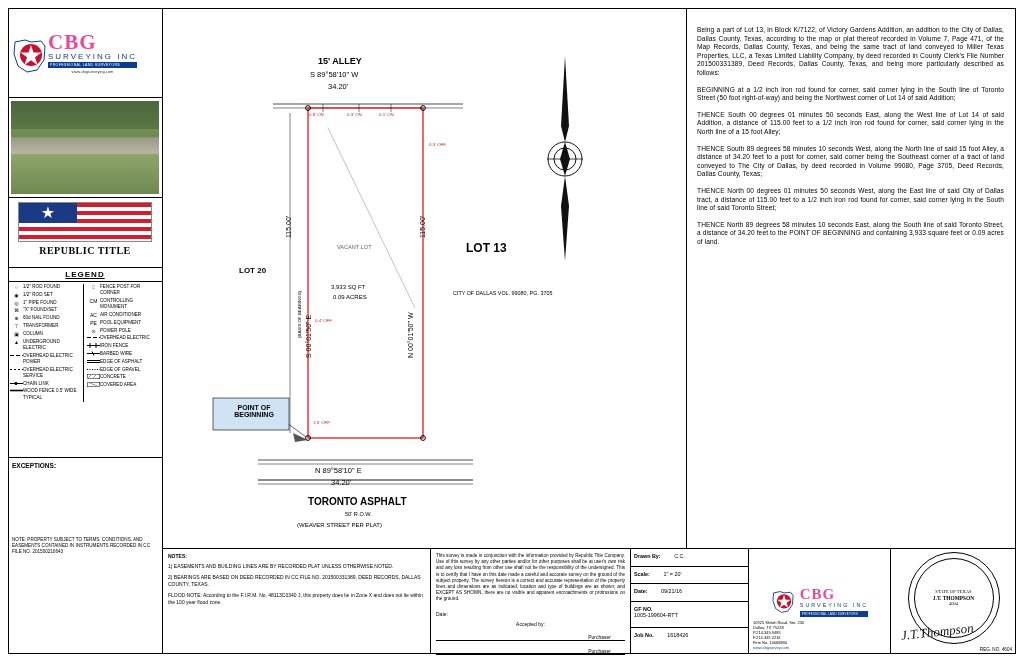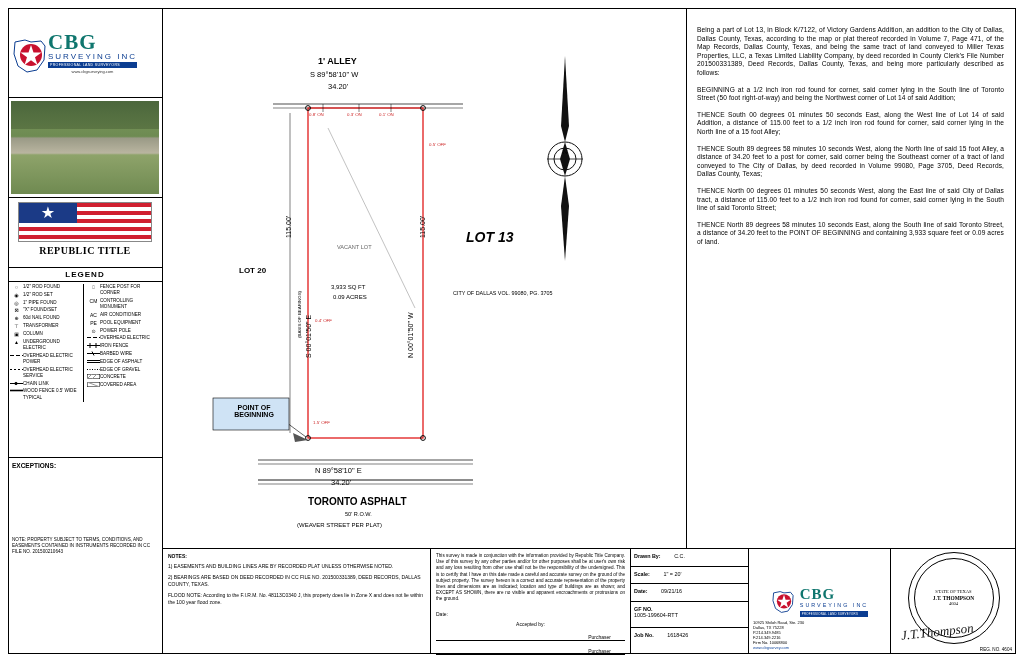--- a/index.html
+++ b/index.html
@@ -11,40 +11,40 @@
   
   #outer{left:8px;top:8px;width:1008px;height:646px;border:1px solid #000;box-sizing:border-box;}
 
   
   #leftcol{position:absolute;left:8px;top:8px;width:155px;height:646px;border-right:1px solid #000;box-sizing:border-box;}
 
   #logo-box{position:absolute;left:0;top:0;width:154px;height:90px;border-bottom:1px solid #000;box-sizing:border-box;}
   .cbg-logo-wrap{display:flex;align-items:center;height:100%;padding-left:3px;}
   .tx-star{width:34px;height:34px;position:relative;flex:0 0 auto;}
   .cbg-text{margin-left:3px;}
-  .cbg-big{font-family:"Liberation Serif",serif;font-size:21px;font-weight:bold;letter-spacing:1px;color:#0f766e;line-height:20px;}
+  .cbg-big{font-family:"Liberation Serif",serif;font-size:21px;font-weight:bold;letter-spacing:1px;color:#ec4899;line-height:20px;}
   .cbg-sub{font-size:8px;letter-spacing:2px;color:#0b3d91;line-height:9px;}
   .cbg-tag{font-size:3.6px;letter-spacing:.3px;color:#fff;background:#0b3d91;padding:1px 2px;margin-top:1px;}
   .cbg-url{font-size:4px;color:#333;margin-top:1px;text-align:center;}
 
   #photo-box{position:absolute;left:0;top:90px;width:154px;height:100px;border-bottom:1px solid #000;box-sizing:border-box;padding:3px;}
   #photo{width:100%;height:100%;background:
      linear-gradient(#7d9a5e 0%, #6e8b52 38%, #9a9a86 40%, #b9b5a0 56%, #8ea36a 58%, #6f8a51 100%);
      position:relative;overflow:hidden;}
   #photo:after{content:"";position:absolute;left:0;top:0;right:0;height:30%;
      background:linear-gradient(#3f5a34,#567040);opacity:.8;}
 
   #flag-box{position:absolute;left:0;top:190px;width:154px;height:70px;border-bottom:1px solid #000;box-sizing:border-box;padding:4px 10px;}
   .flag{height:40px;width:100%;background:repeating-linear-gradient(#d02030 0 4px,#fff 4px 8px);position:relative;border:1px solid #888;box-sizing:border-box;}
   .flag .canton{position:absolute;left:0;top:0;width:44%;height:52%;background:#1b3a86;display:flex;align-items:center;justify-content:center;}
   .flag .canton span{color:#fff;font-size:16px;line-height:16px;}
   .rt-text{text-align:center;font-family:"Liberation Serif",serif;font-size:10px;font-weight:bold;letter-spacing:.5px;margin-top:3px;}
 
   #legend-box{position:absolute;left:0;top:260px;width:154px;height:190px;border-bottom:1px solid #000;box-sizing:border-box;}
-  .legend-title{text-align:center;font-size:8px;font-weight:bold;letter-spacing:1px;border-bottom:1px solid #000;padding:2px 0;}
+  .legend-title{text-align:center;font-size:8px;font-weight:bold;letter-spacing:1px;border-bottom:1px solid #000;padding:2px 0;text-decoration:underline;}
   .legend-grid{display:flex;font-size:4.6px;line-height:6.2px;padding:2px 2px 0 2px;}
   .legend-col{width:50%;}
   .legend-col.right{border-left:1px solid #000;padding-left:3px;}
   .lrow{display:flex;align-items:flex-start;margin-bottom:1.6px;}
   .lsym{width:13px;flex:0 0 13px;text-align:center;font-size:5px;line-height:6px;}
   .ltxt{flex:1;}
 
   #exc-box{position:absolute;left:0;top:450px;width:154px;height:196px;box-sizing:border-box;padding:4px;}
   .exc-title{font-size:6.5px;font-weight:bold;}
   .exc-note{font-size:4.6px;line-height:6px;margin-top:68px;}
@@ -308,39 +308,39 @@
         <polygon points="30,120 34,150 30,205 26,150" fill="#111"></polygon>
         <circle cx="30" cy="103" r="17" fill="none" stroke="#111" stroke-width="1"></circle>
         <circle cx="30" cy="103" r="11" fill="none" stroke="#111" stroke-width="1"></circle>
         <polygon points="30,86 35,103 30,120 25,103" fill="#111"></polygon>
         <line x1="12" y1="103" x2="48" y2="103" stroke="#111" stroke-width="0.8"></line>
         <text x="30" y="98" font-size="7" text-anchor="middle" font-family="Liberation Serif, serif">N</text>
       </svg>
     </div>
 
     
-    <div class="dtxt b" style="left:155px;top:48px;font-size:9px;">1' ALLEY</div>
+    <div class="dtxt b" style="left:155px;top:48px;font-size:9px;">15' ALLEY</div>
     <div class="dtxt" style="left:147px;top:62px;font-size:7.5px;">S 89°58'10" W</div>
     <div class="dtxt" style="left:165px;top:74px;font-size:7.5px;">34.20'</div>
 
     <div class="dtxt tiny" style="left:146px;top:104px;color:#cc2222;">0.8' ON</div>
     <div class="dtxt tiny" style="left:184px;top:104px;color:#cc2222;">0.3' ON</div>
     <div class="dtxt tiny" style="left:216px;top:104px;color:#cc2222;">0.1' ON</div>
     <div class="dtxt tiny" style="left:266px;top:134px;color:#cc2222;">0.5' OFF</div>
     <div class="dtxt tiny" style="left:152px;top:310px;color:#cc2222;">0.4' OFF</div>
     <div class="dtxt tiny" style="left:150px;top:412px;color:#cc2222;">1.5' OFF</div>
 
     <div class="dtxt" style="left:122px;top:230px;font-size:7px;transform:rotate(-90deg);transform-origin:left top;">115.00'</div>
     <div class="dtxt" style="left:142px;top:350px;font-size:7px;transform:rotate(-90deg);transform-origin:left top;">S 00°01'50" E</div>
     <div class="dtxt tiny" style="left:134px;top:330px;transform:rotate(-90deg);transform-origin:left top;">(BASIS OF BEARINGS)</div>
     <div class="dtxt" style="left:256px;top:230px;font-size:7px;transform:rotate(-90deg);transform-origin:left top;">115.00'</div>
     <div class="dtxt" style="left:244px;top:350px;font-size:7px;transform:rotate(-90deg);transform-origin:left top;">N 00°01'50" W</div>
 
     <div class="dtxt b" style="left:76px;top:258px;font-size:8px;">LOT 20</div>
-    <div class="dtxt b" style="left:303px;top:221px;font-size:14px;font-style:italic;">LOT 13</div>
+    <div class="dtxt b" style="left:303px;top:233px;font-size:12px;">LOT 13</div>
     <div class="dtxt" style="left:174px;top:236px;font-size:5.6px;color:#666;">VACANT LOT</div>
     <div class="dtxt" style="left:168px;top:276px;font-size:6px;">3,933 SQ FT</div>
     <div class="dtxt" style="left:170px;top:286px;font-size:6px;">0.09 ACRES</div>
     <div class="dtxt" style="left:290px;top:282px;font-size:5.4px;">CITY OF DALLAS VOL. 99080, PG. 3705</div>
 
     <div class="dtxt b" style="left:58px;top:396px;font-size:7px;width:66px;white-space:normal;text-align:center;">POINT OF BEGINNING</div>
 
     <div class="dtxt" style="left:152px;top:458px;font-size:7.5px;">N 89°58'10" E</div>
     <div class="dtxt" style="left:168px;top:470px;font-size:7.5px;">34.20'</div>
     <div class="dtxt b" style="left:145px;top:488px;font-size:10px;">TORONTO ASPHALT</div>

